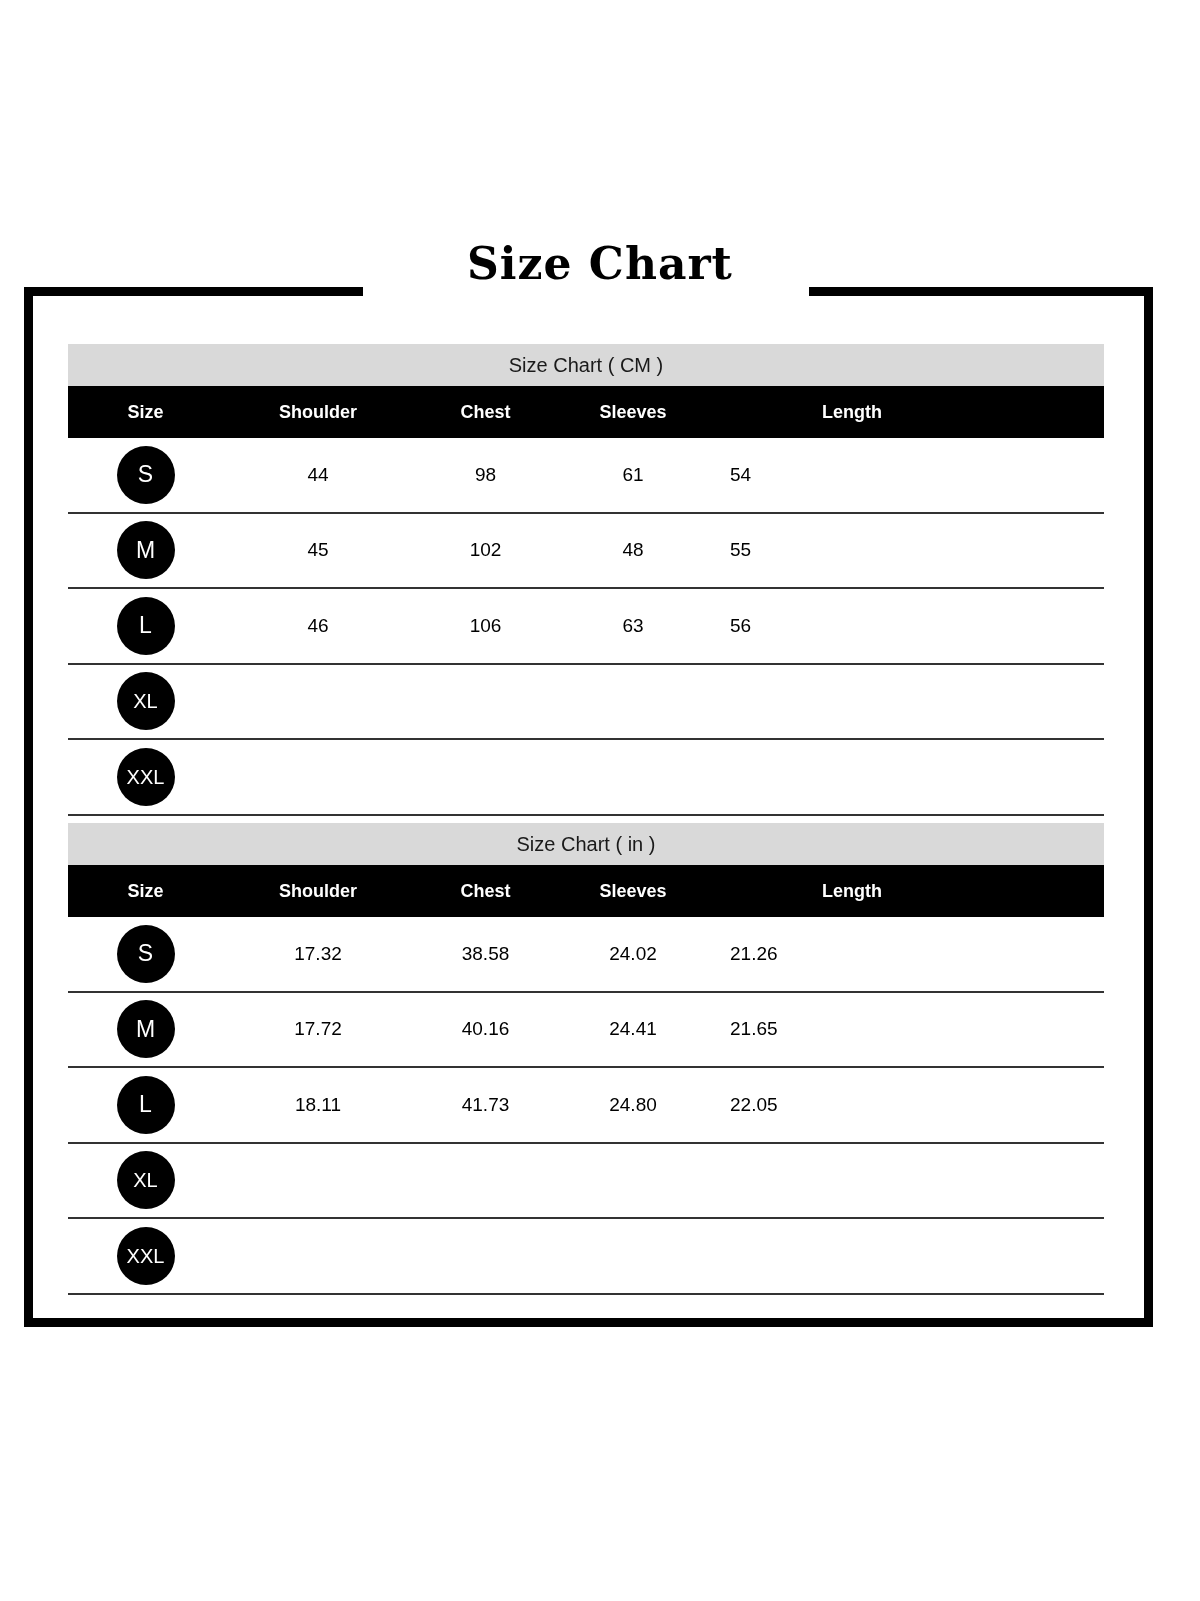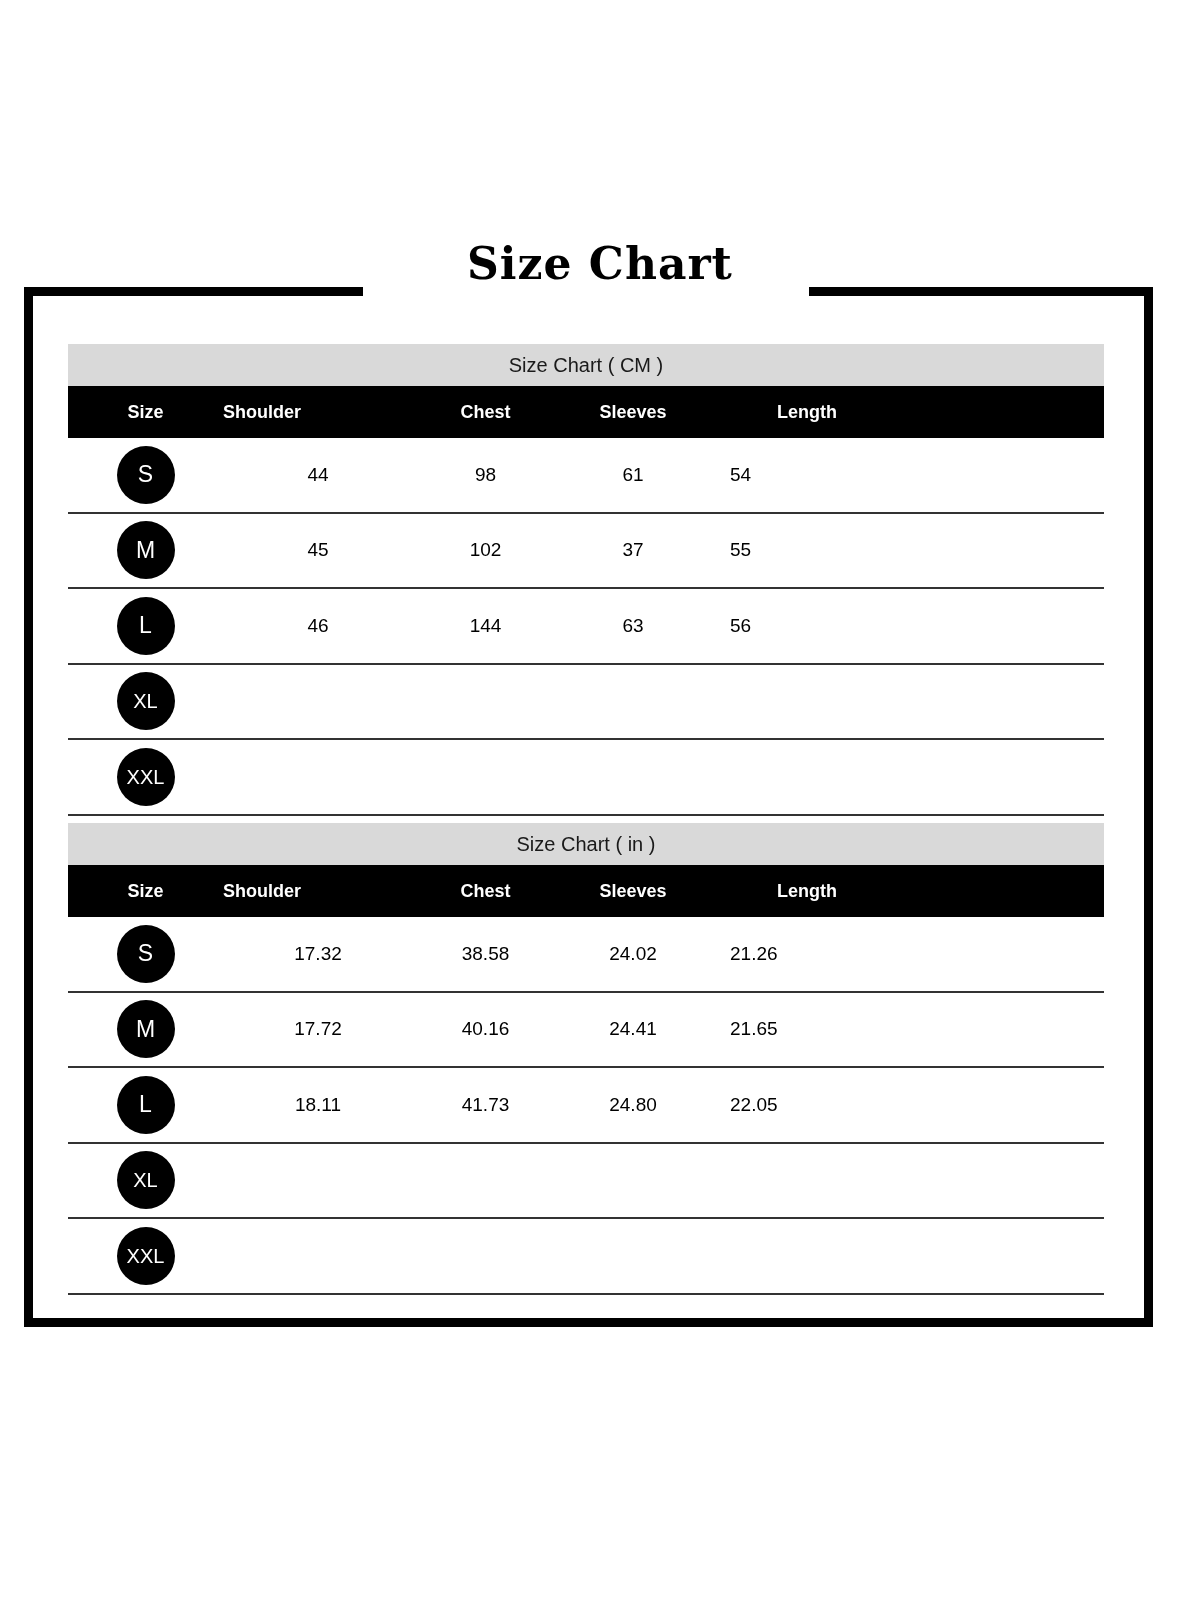--- a/index.html
+++ b/index.html
@@ -71,24 +71,24 @@
   .header-row {
     height: 52px;
     background: #000000;
     color: #ffffff;
     display: flex;
     align-items: center;
     font-size: 18px;
     font-weight: 700;
   }
   .header-row .c-size   { width: 155px; text-align: center; }
-  .header-row .c-sh     { width: 190px; text-align: left; }
+  .header-row .c-sh     { width: 190px; text-align: center; }
   .header-row .c-ch     { width: 145px; text-align: center; }
   .header-row .c-sl     { width: 150px; text-align: center; }
-  .header-row .c-ln     { width: 150px; text-align: center; padding-left: 24px; }
+  .header-row .c-ln     { width: 150px; text-align: right; padding-left: 24px; }
 
   .data-row {
     height: 73.5px;
     display: flex;
     align-items: center;
     border-bottom: 2px solid #333333;
     position: relative;
     font-size: 19px;
   }
   .data-row .c-size {
@@ -142,30 +142,30 @@
     <div class="c-sl">61</div>
     <div class="c-ln">54</div>
   </div>
 
   <div class="data-row">
     <div class="c-size">
       <span class="badge">M</span>
     </div>
     <div class="c-sh">45</div>
     <div class="c-ch">102</div>
-    <div class="c-sl">37</div>
+    <div class="c-sl">48</div>
     <div class="c-ln">55</div>
   </div>
 
   <div class="data-row">
     <div class="c-size">
       <span class="badge">L</span>
     </div>
     <div class="c-sh">46</div>
-    <div class="c-ch">144</div>
+    <div class="c-ch">106</div>
     <div class="c-sl">63</div>
     <div class="c-ln">56</div>
   </div>
 
   <div class="data-row">
     <div class="c-size">
       <span class="badge small">XL</span>
     </div>
     <div class="c-sh"></div>
     <div class="c-ch"></div>

